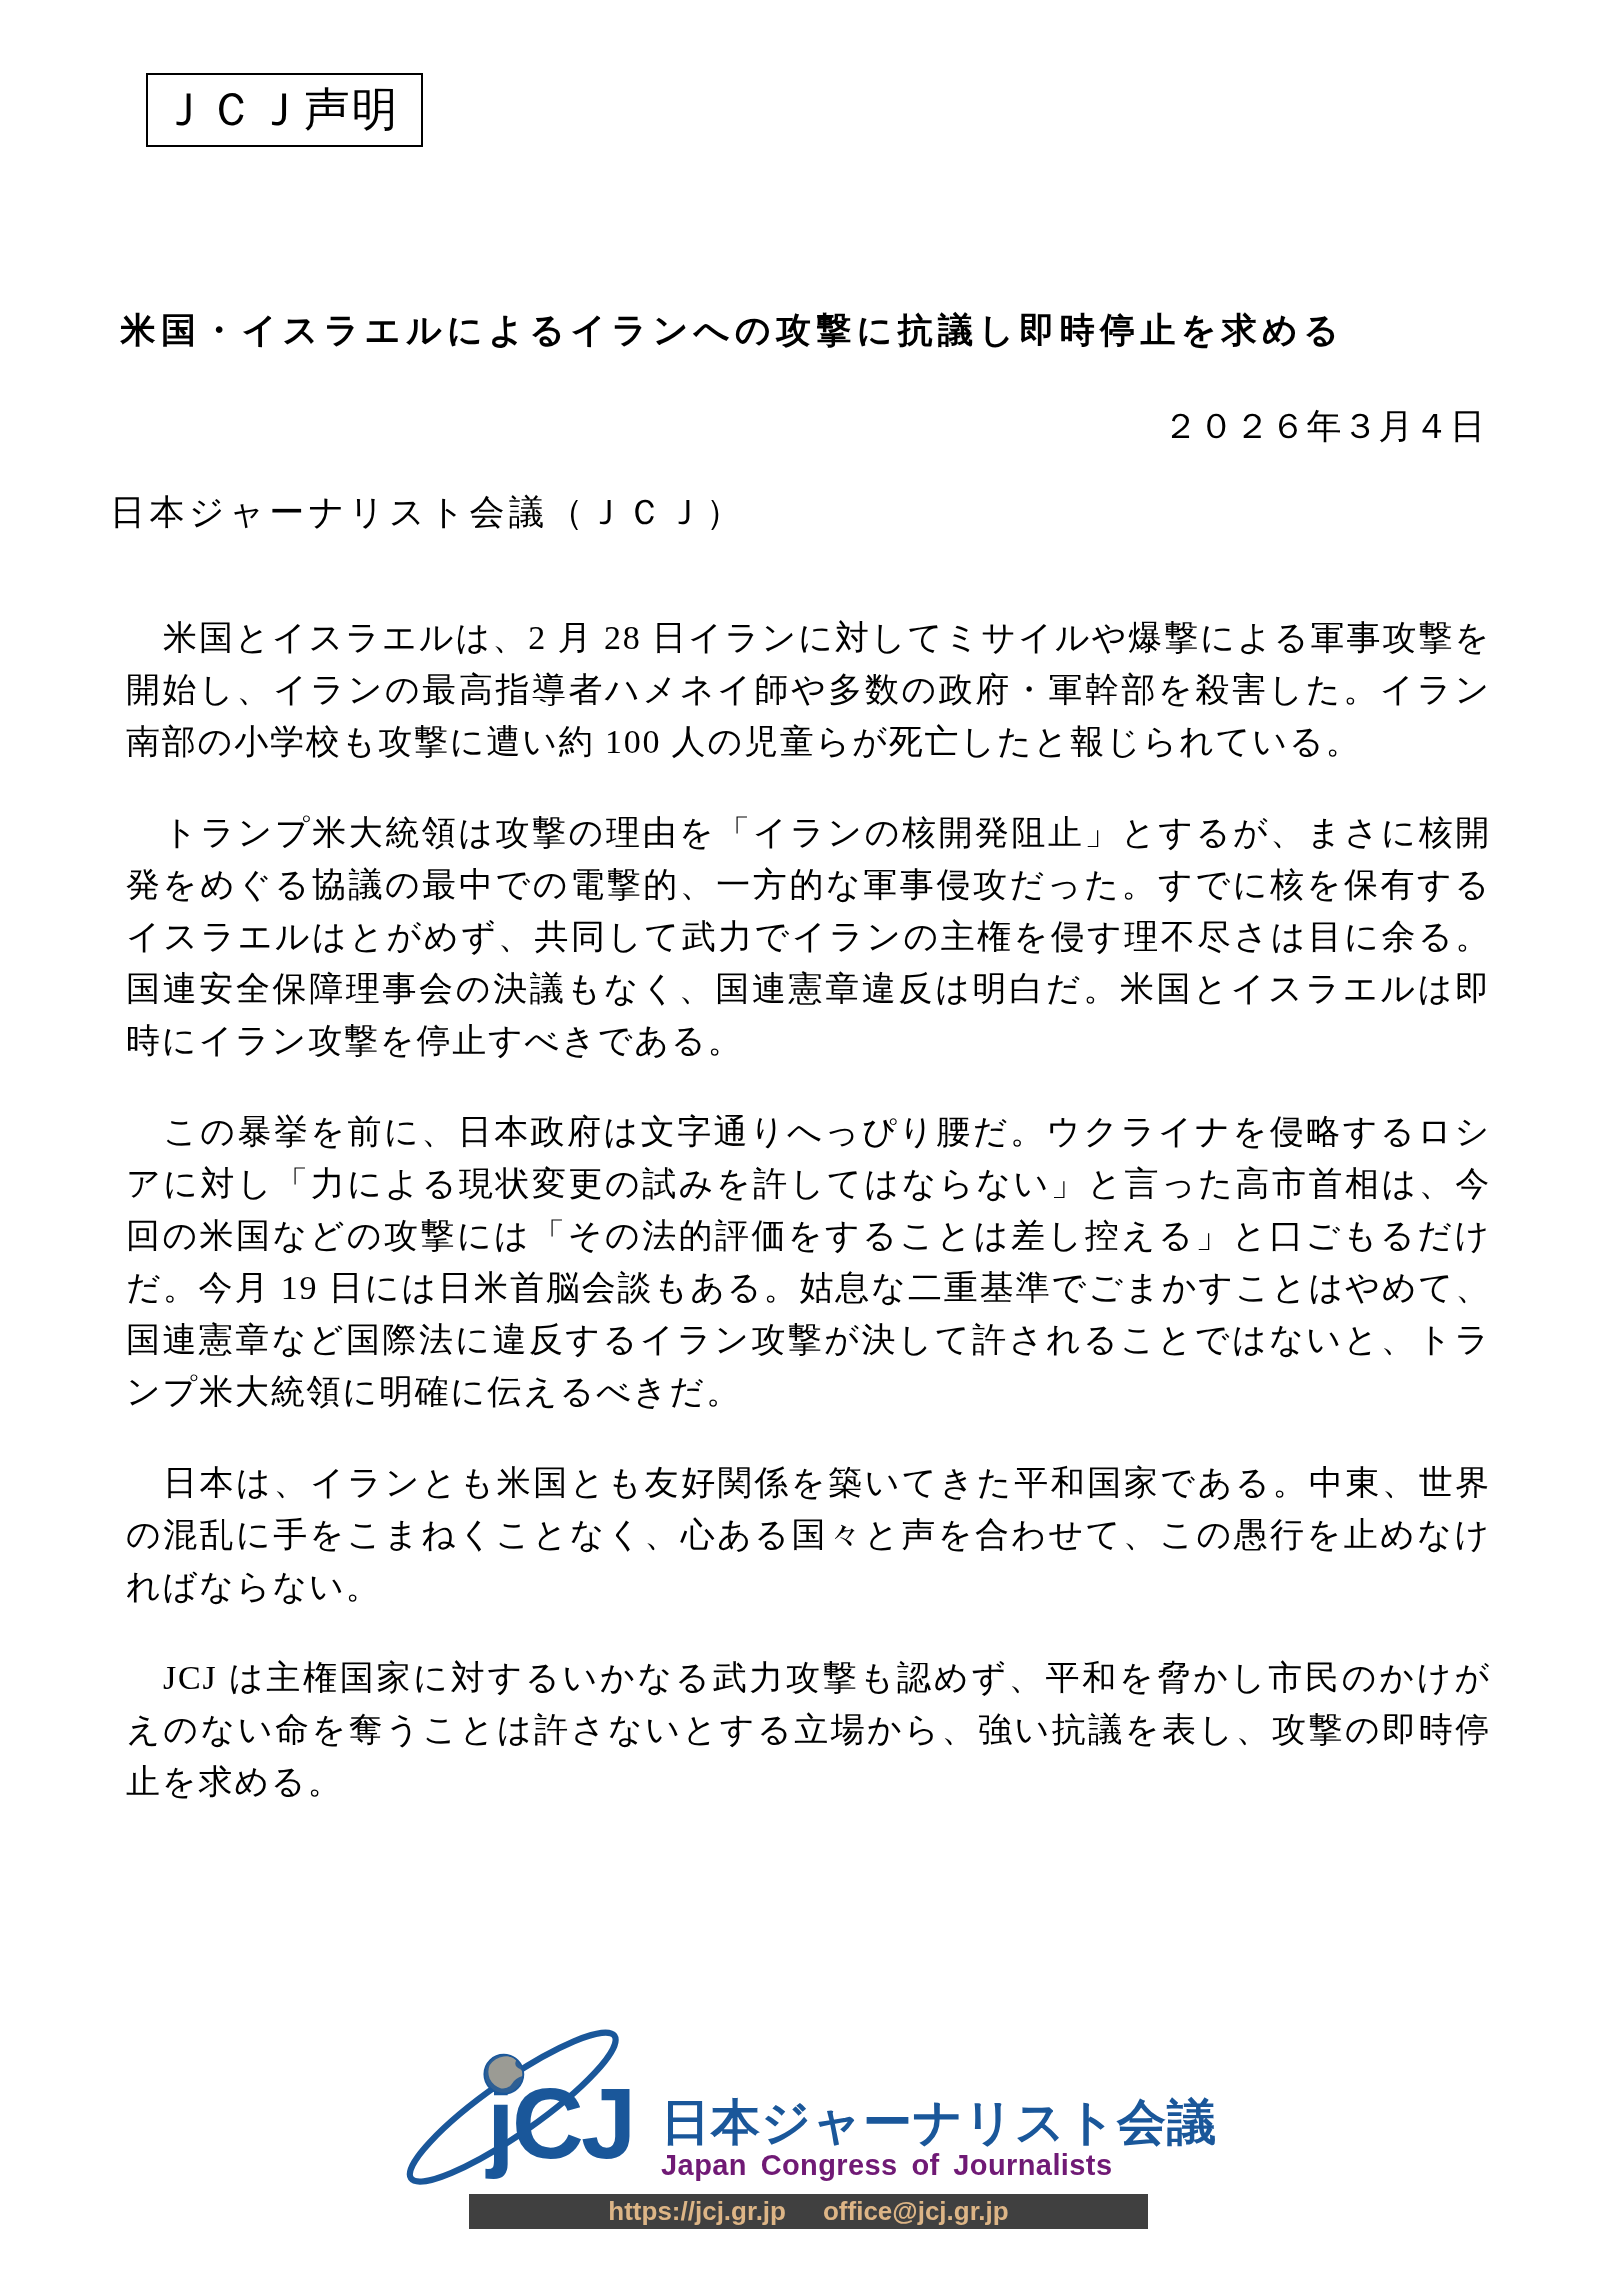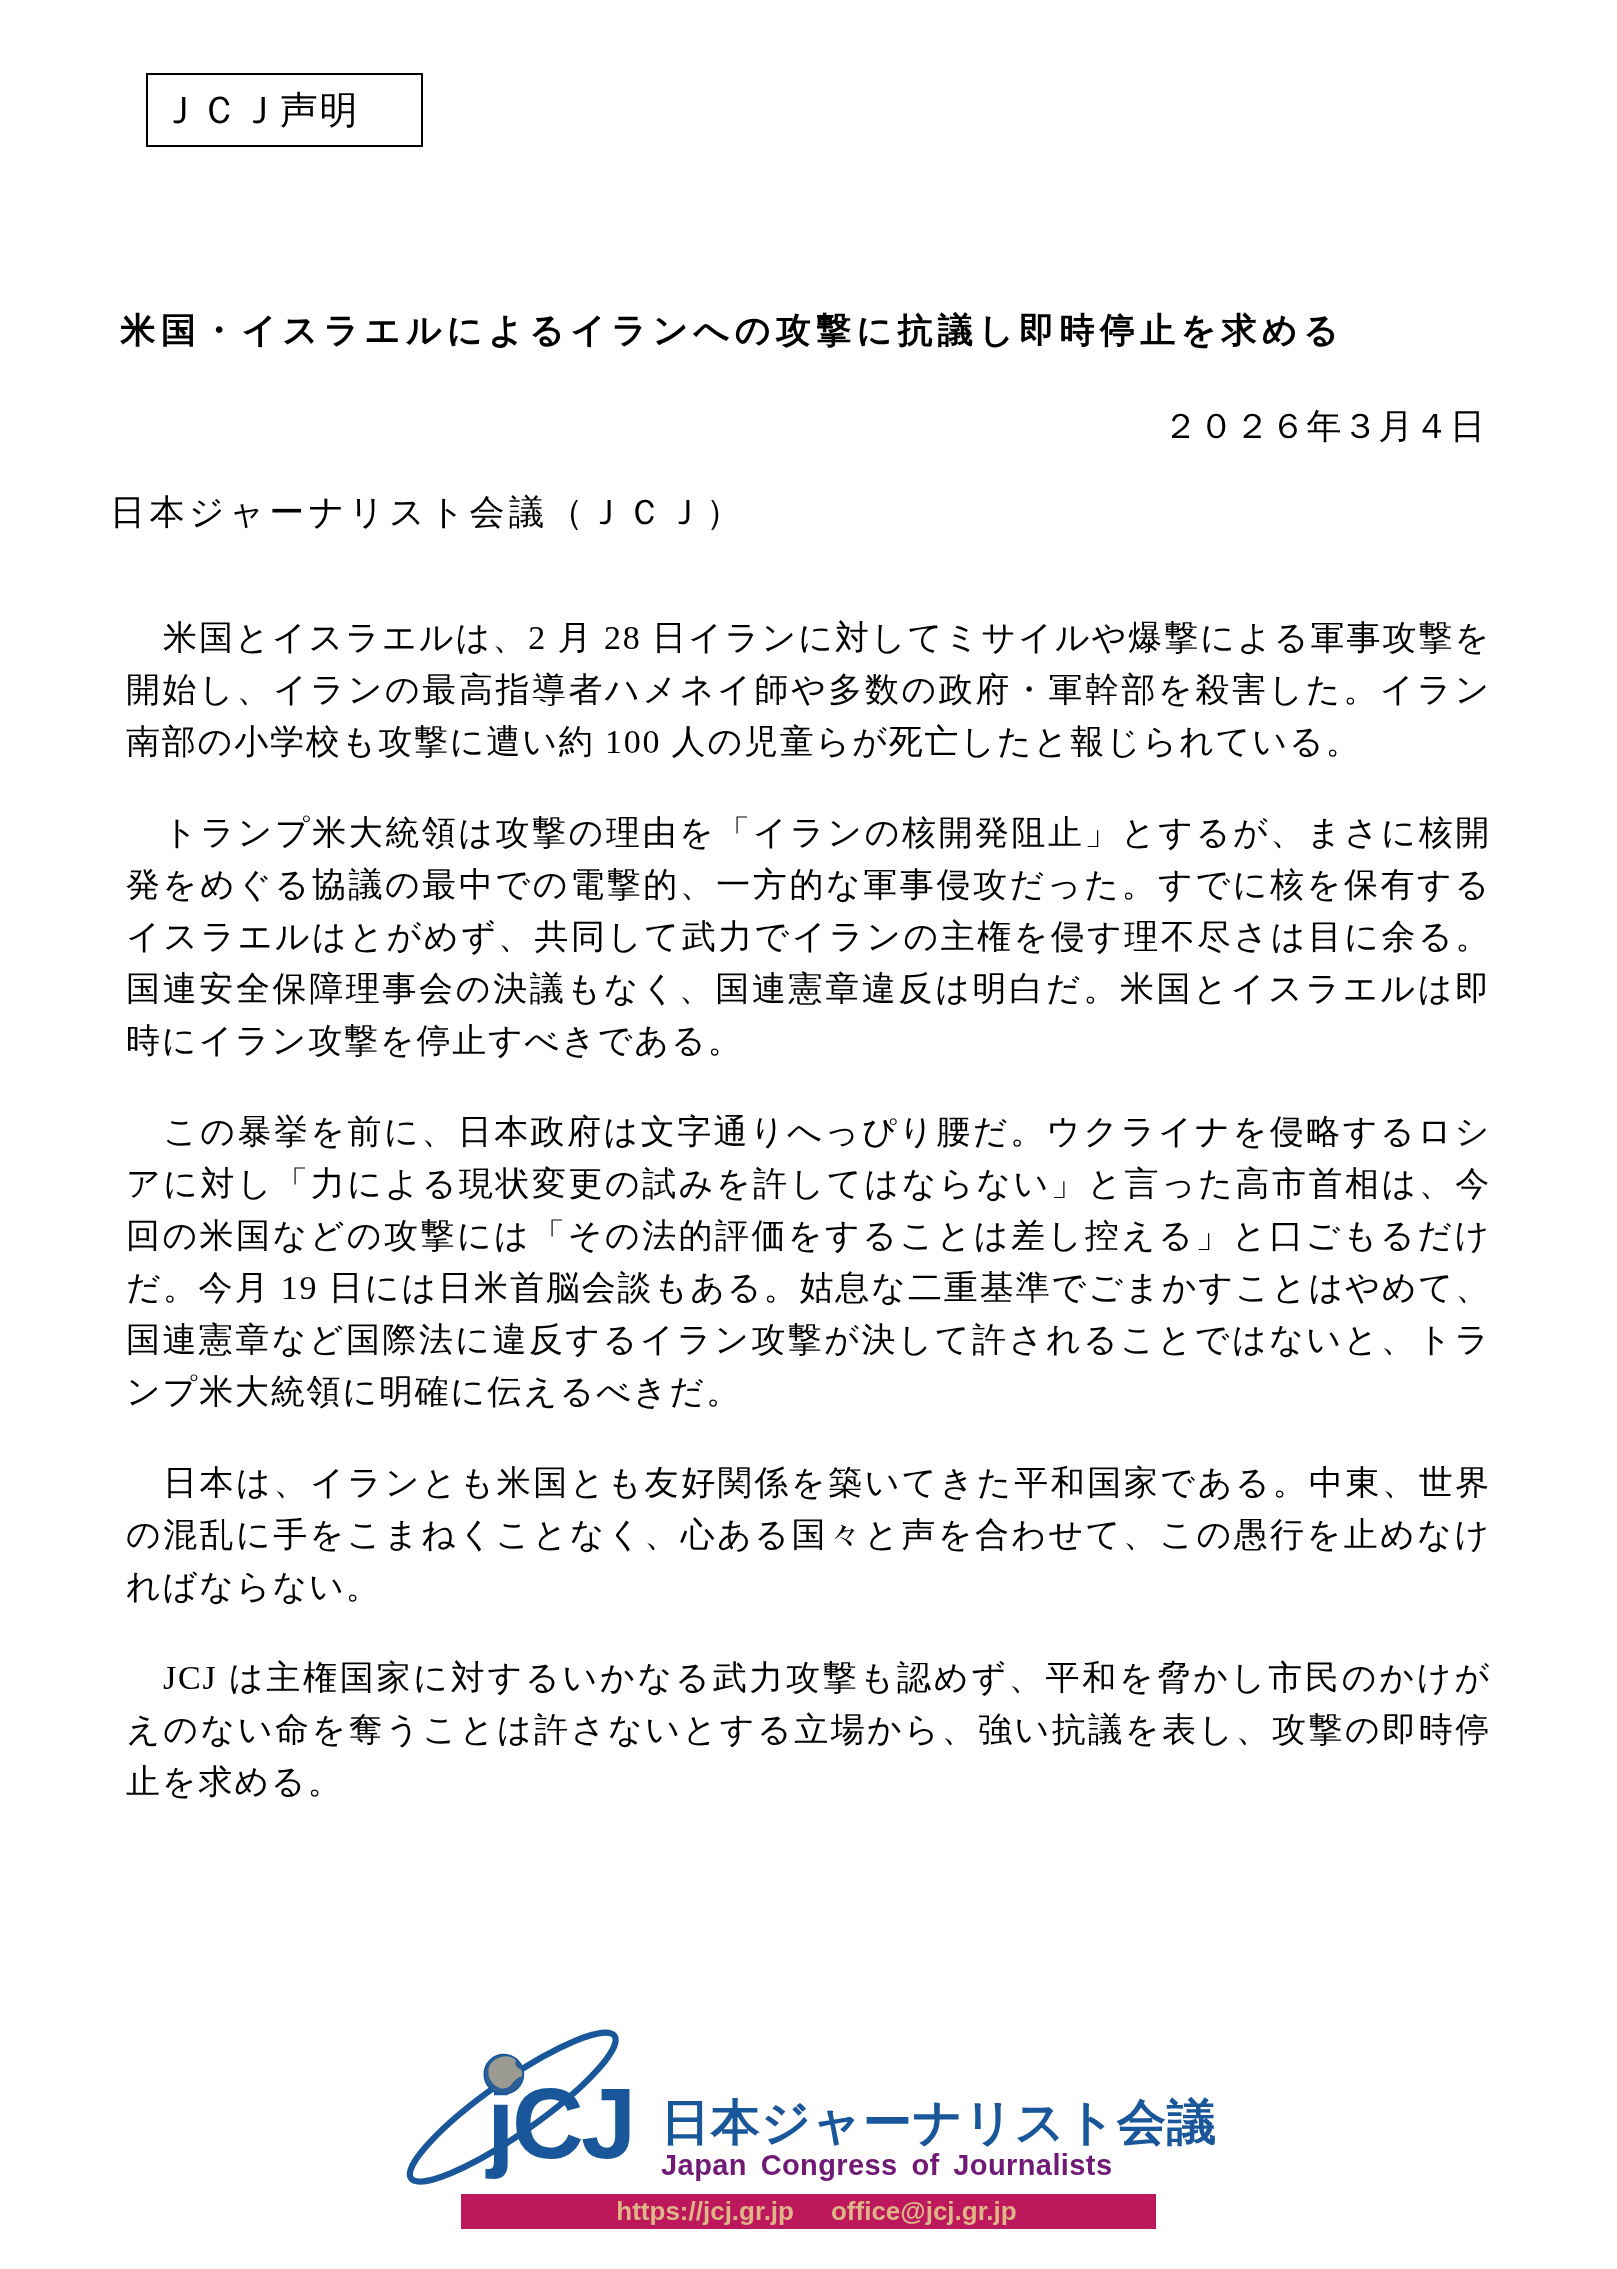--- a/index.html
+++ b/index.html
@@ -23,21 +23,21 @@
   .stamp-box {
     display: inline-flex;
     align-items: center;
     margin-top: 73px;
     margin-left: 36px;
     width: 277px;
     height: 74px;
     border: 2.7px solid #000000;
     box-sizing: border-box;
     padding-left: 12.4px;
-    font-size: 38px;
+    font-size: 46px;
     letter-spacing: 1.8px;
     font-family: "Liberation Serif", "DejaVu Serif", serif;
   }
   
   .doc-title {
     margin: 163px 0 0 10.6px;
     font-family: "Liberation Sans", "DejaVu Sans", sans-serif;
     font-weight: bold;
     font-size: 35px;
     letter-spacing: 5.3px;
@@ -117,27 +117,26 @@
     word-spacing: 5.3px;
     color: #701a75;
     margin-top: 3.5px;
     line-height: 1.0;
   }
   .contact-bar {
     margin: 12.4px auto 0;
     width: 679px;
     height: 35px;
     line-height: 35px;
-    background: #be185d;
+    background: #404040;
     color: #ddb586;
     font-family: "Liberation Sans", "DejaVu Sans", sans-serif;
     font-weight: bold;
     font-size: 26px;
     text-align: center;
-    padding-left: 16px;
   }
   .contact-bar .sep {
     display: inline-block;
     width: 37px;
   }
 </style>
 </head>
 <body>
 
 <div class="page">

